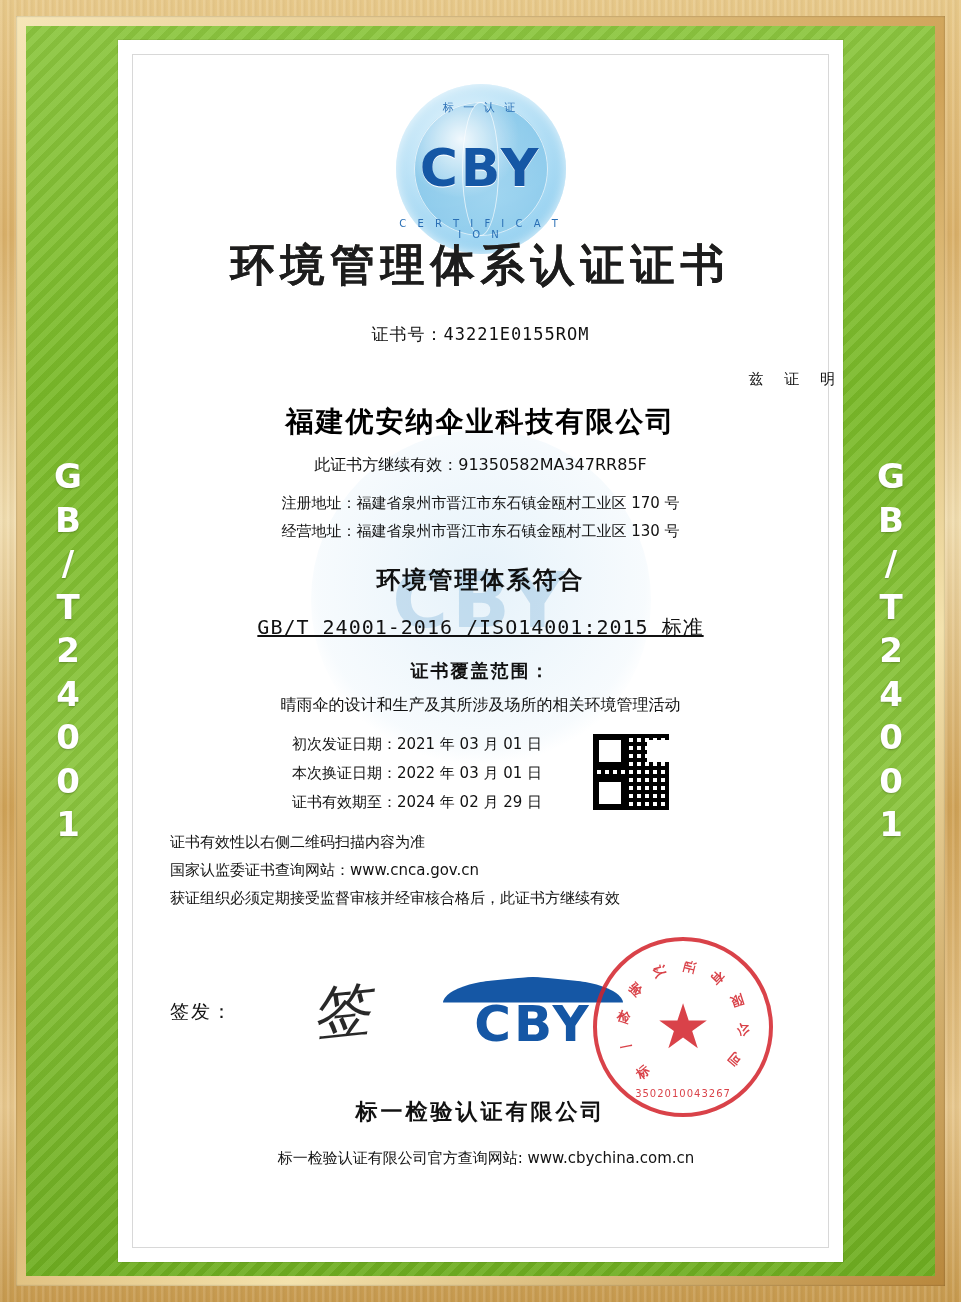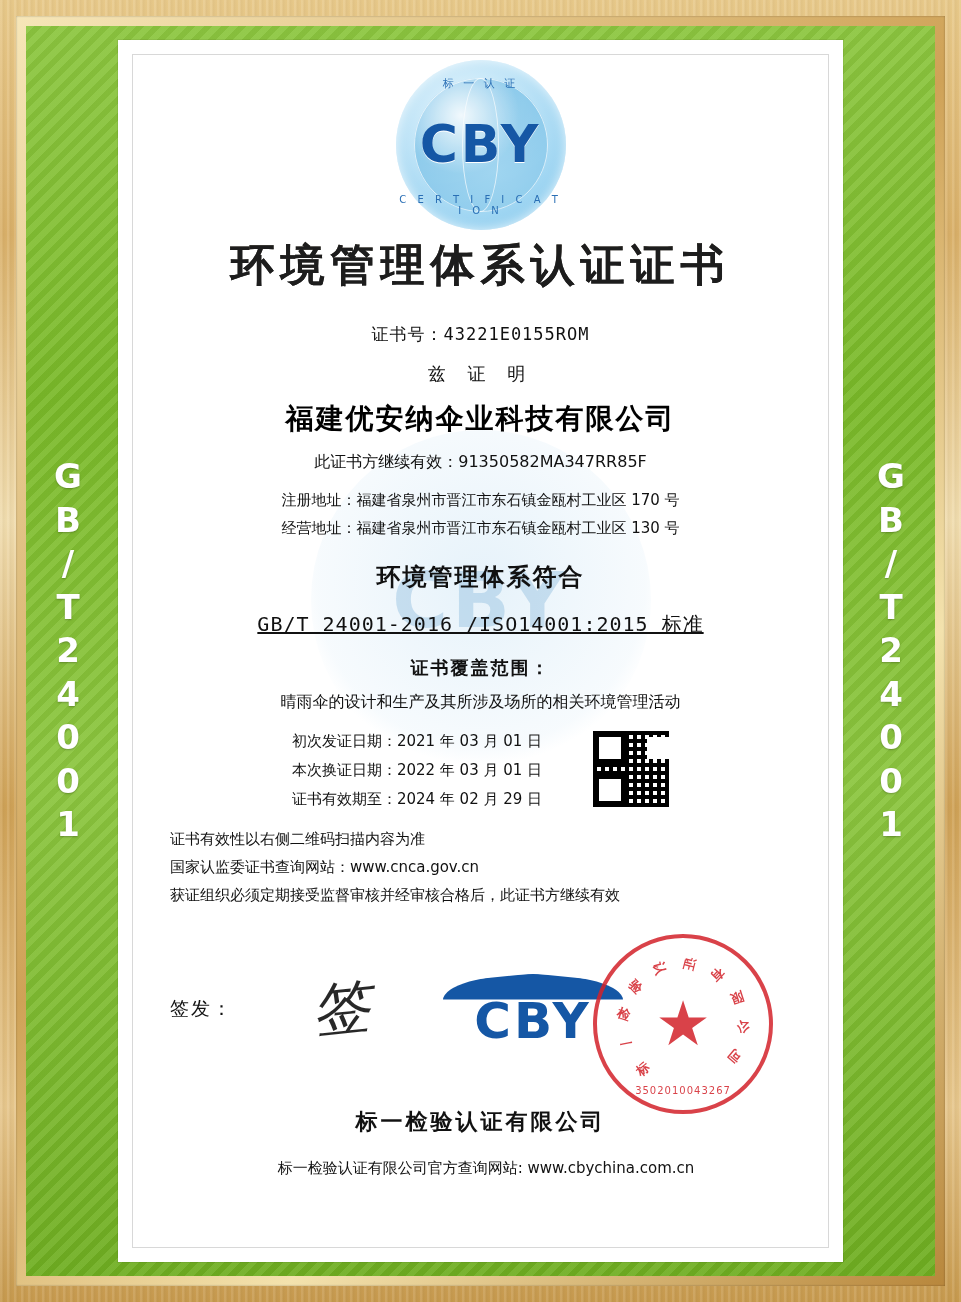--- a/index.html
+++ b/index.html
@@ -113,21 +113,21 @@
     font-size: 76px;
     font-weight: 800;
     letter-spacing: 4px;
     pointer-events: none;
   }
 
   
   .logo-wrap {
     position: absolute;
     left: 50%;
-    top: 20px;
+    top: 44px;
     transform: translateX(-50%);
     width: 170px;
     height: 170px;
   }
   .logo-circle {
     position: absolute;
     inset: 0;
     border-radius: 50%;
     background: radial-gradient(circle at 40% 32%, #e6f5fd 0%, #bfe4f7 40%, #9ed5f2 68%, #7cc4ea 100%);
     box-shadow: inset 0 0 12px rgba(255,255,255,.8);
@@ -193,23 +193,24 @@
   .line-mono {
     font-family: "DejaVu Sans Mono", "Liberation Mono", monospace;
     font-size: 16px;
   }
   .cert-no {
     font-size: 17px;
     letter-spacing: 1px;
     margin-bottom: 14px;
   }
   .hereby {
-    font-size: 18px;
+    font-size: 15px;
     letter-spacing: 8px;
-    margin: 16px 0 14px;
+    margin: 24px 0 14px;
+    text-align: right;
   }
   .company {
     font-size: 28px;
     font-weight: 700;
     letter-spacing: 2px;
     margin: 6px 0 14px;
     color: #000;
   }
   .credit-code { font-size: 16px; margin-bottom: 14px; }
   .addr { font-size: 15px; line-height: 1.85; }
@@ -355,21 +356,21 @@
     text-align: center;
     font-size: 10px;
     letter-spacing: 1px;
   }
 
   .issuer {
     text-align: center;
     font-size: 22px;
     font-weight: 700;
     letter-spacing: 3px;
-    margin-top: 13px;
+    margin-top: 0;
   }
   .footer-site {
     text-align: center;
     font-size: 15px;
     margin-top: 22px;
     color: #111;
     padding-left: 11px;
   }
 </style>
 </head>

